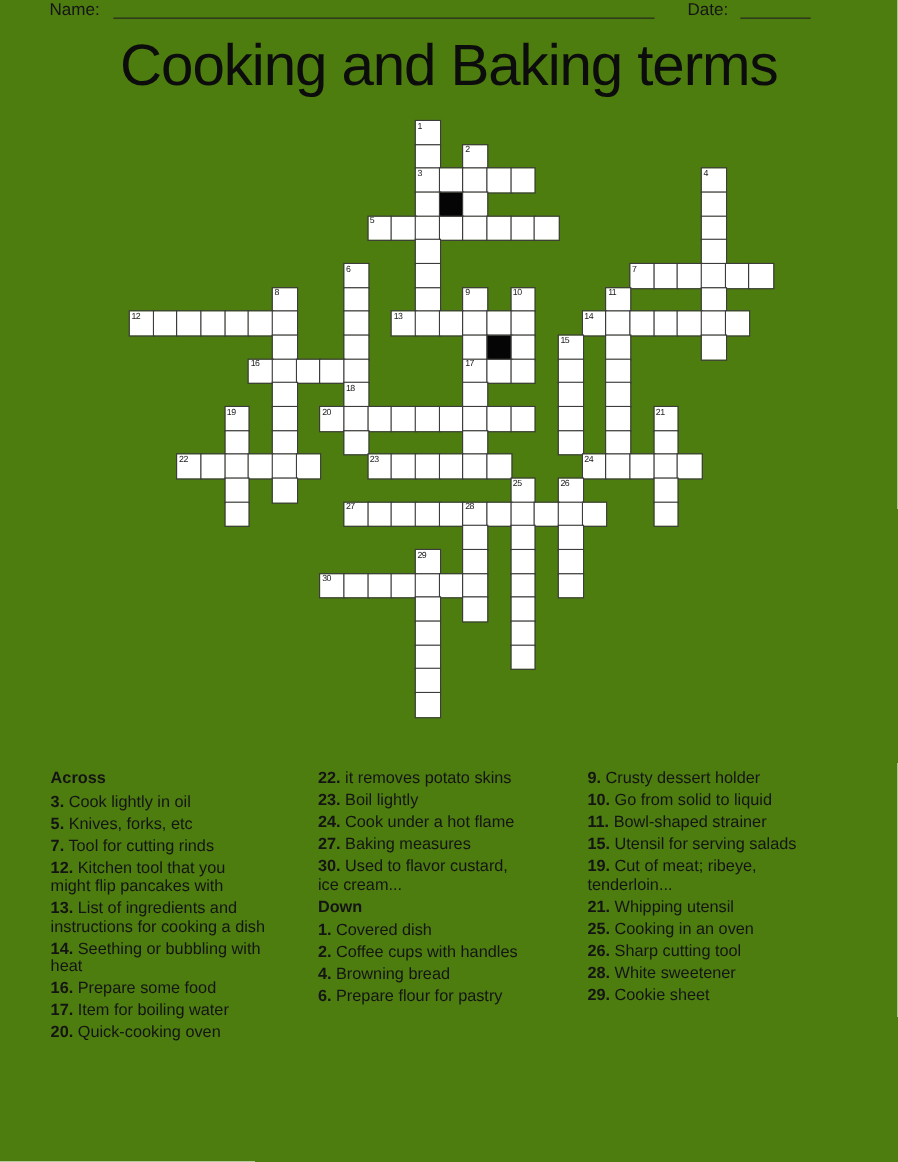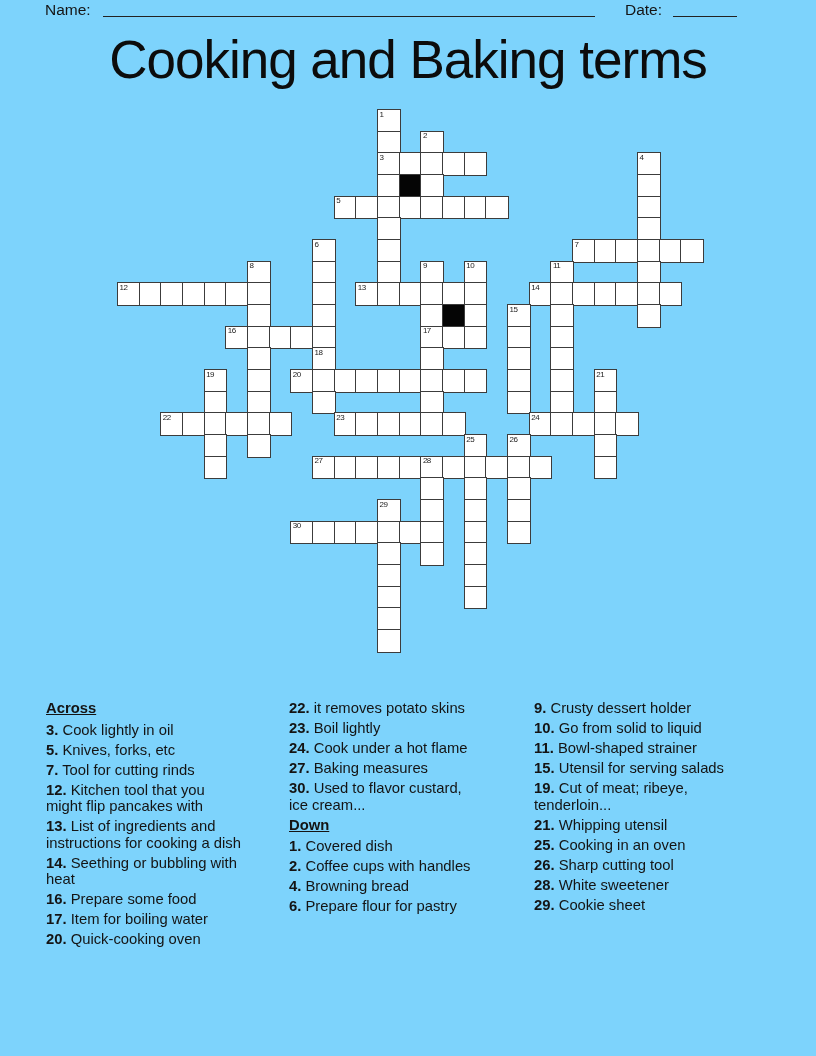--- a/index.html
+++ b/index.html
@@ -1,17 +1,17 @@
 <!DOCTYPE html>
 <html><head>
 <meta charset="utf-8">
 <style>
   html,body { margin:0; padding:0; background:#fff; }
   #page {
-    position:relative; width:816px; height:1056px; background:#7dd3fc;
+    position:relative; width:816px; height:1056px; background:#4d7c0f;
     font-family:"Liberation Sans","DejaVu Sans",sans-serif; color:#111;
     overflow:hidden;
   }
   
   .hdr-label { position:absolute; top:1px; font-size:15.5px; color:#151515; }
   #name-label { left:45px; }
   #date-label { left:625px; }
   .write-line { position:absolute; top:0; height:16px; border-bottom:1.4px solid #222; }
   #name-line { left:103px; width:492px; }
   #date-line { left:673px; width:64px; }
@@ -30,21 +30,21 @@
   .cell.black { background:#050505; }
   .cellnum {
     position:absolute; top:0.5px; left:1.5px; font-size:8px; line-height:8px;
     color:#222; letter-spacing:-0.5px;
   }
   
   .clues-col { position:absolute; top:700px; font-size:14.8px; line-height:16.5px; color:#141414; }
   #clues-col1 { left:46px;  width:237px; }
   #clues-col2 { left:289px; width:215px; }
   #clues-col3 { left:534px; width:250px; }
-  .clues-header { font-weight:700; text-decoration:underline; margin-bottom:5px; }
+  .clues-header { font-weight:700; margin-bottom:5px; }
   #down-header { margin-top:2px; }
   .clue { margin-bottom:3.5px; white-space:pre-line; }
   .clue b { font-weight:700; }
 </style>
 </head>
 <body>
 
 <div id="page">
 
   <span class="hdr-label" id="name-label">Name:</span>

